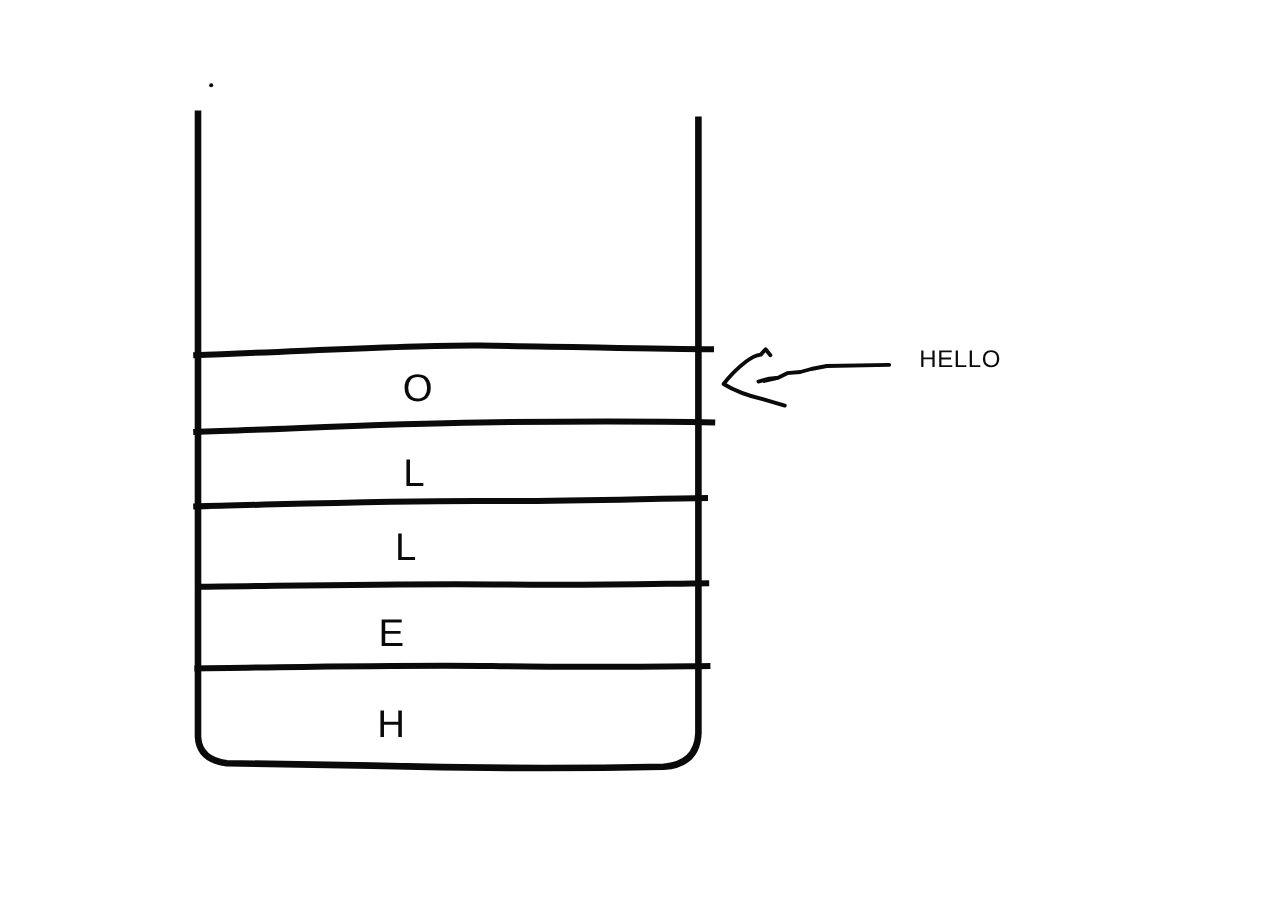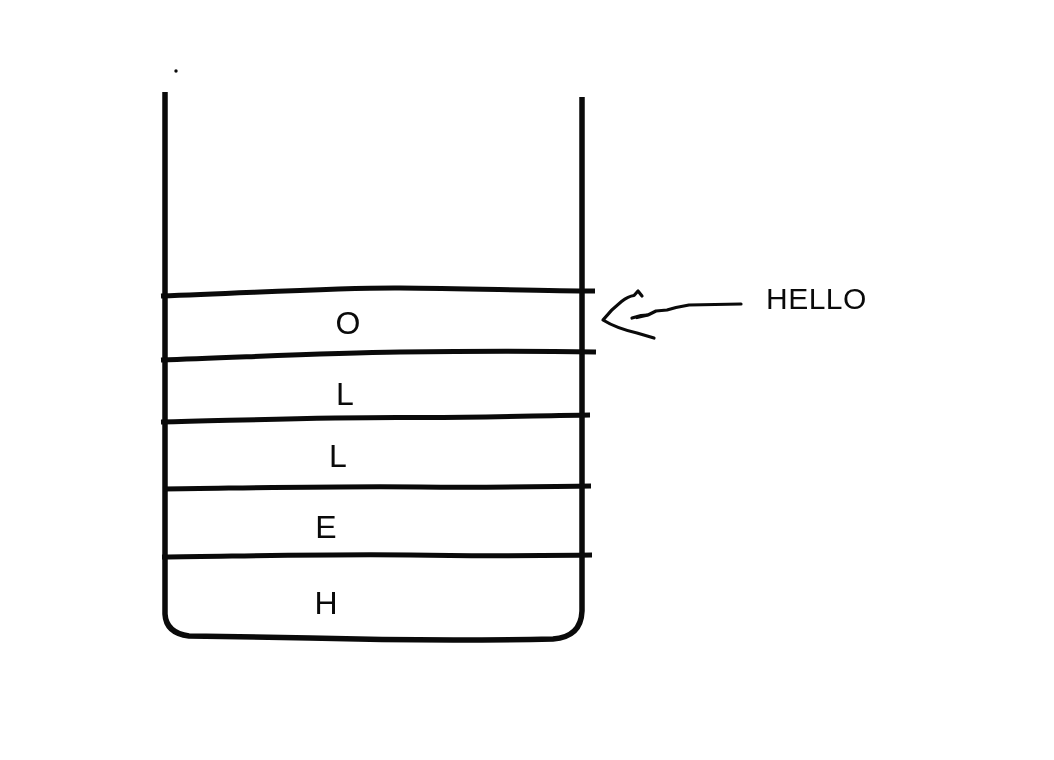--- a/index.html
+++ b/index.html
@@ -27,21 +27,21 @@
     line-height: 1;
     color: #0a0a0a;
     white-space: nowrap;
     user-select: none;
   }
   .annotation-label {
     position: absolute;
     left: 766px;
     top: 300px;
     transform: translateY(-52%);
-    font-size: 30px;
+    font-size: 20px;
     line-height: 1;
     letter-spacing: 0.5px;
     color: #0a0a0a;
     white-space: nowrap;
     user-select: none;
   }
 </style>
 </head>
 <body>
 

